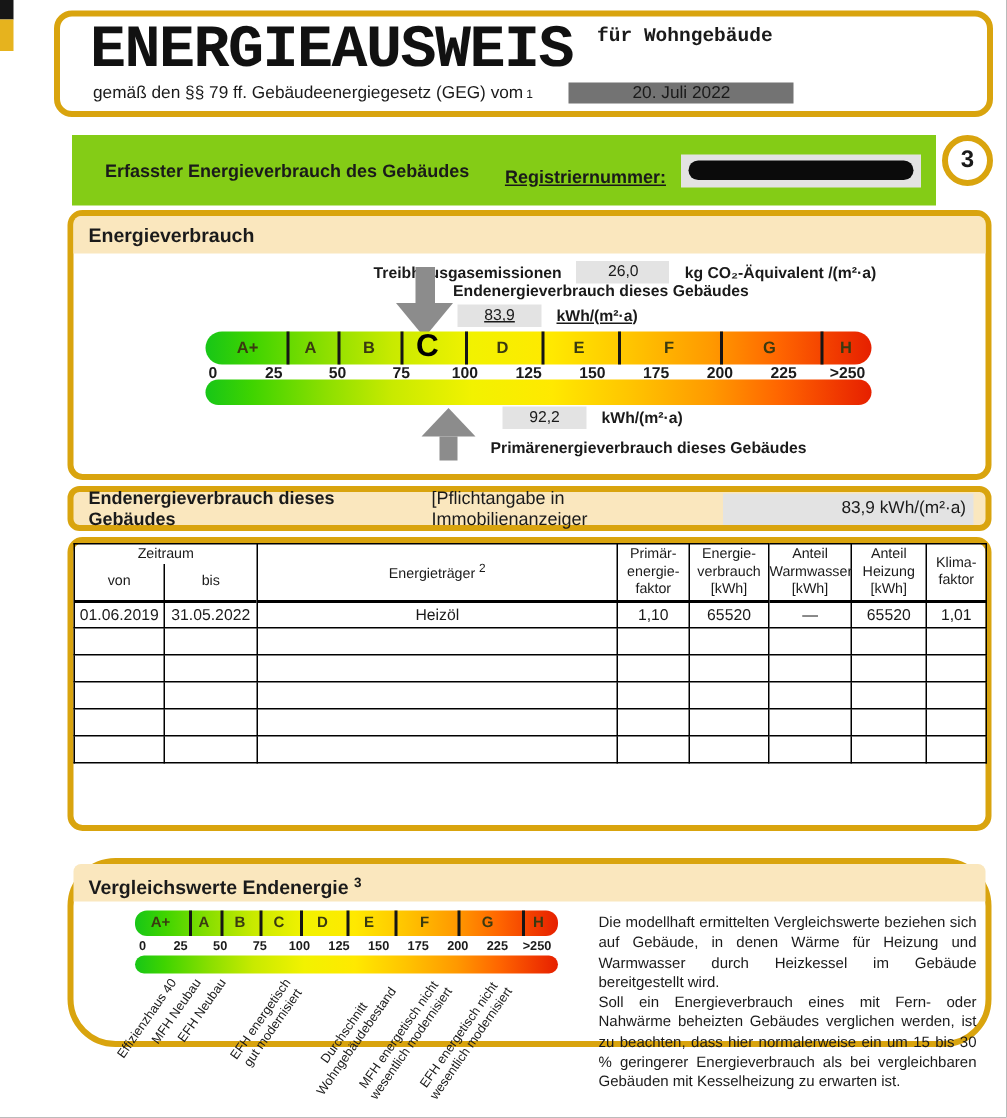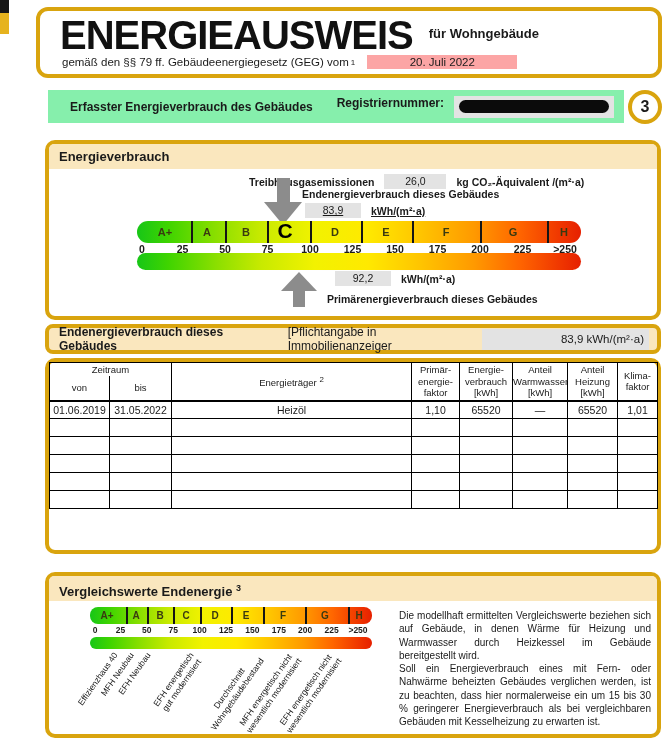--- a/index.html
+++ b/index.html
@@ -7,32 +7,32 @@
   body { font-family:"Liberation Sans", sans-serif; color:#1a1a1a; }
   .page { position:relative; width:671px; height:745px; background:#fff; overflow:hidden; margin:0 auto; }
 
   
   .artifact-dark { position:absolute; left:0; top:0; width:9px; height:13px; background:#161616; }
   .artifact-gold { position:absolute; left:0; top:13px; width:9px; height:21px; background:#E6B31E; }
 
   
   .title-box { position:absolute; left:36px; top:7px; width:626px; height:71px;
                border:4px solid #D9A40E; border-radius:12px; background:#fff; padding:5px 14px 4px 20px; }
-  .title-row { display:flex; align-items:center; }
+  .title-row { display:flex; align-items:flex-start;font-family:Liberation Mono, monospace; }
   .main-title { font-size:40px; font-weight:bold; letter-spacing:-1px; line-height:0.95; color:#111; }
   .title-suffix { font-size:13px; font-weight:bold; margin:0 0 4px 16px; white-space:nowrap; }
   .law-row { display:flex; align-items:center; font-size:11.5px; margin-top:1px; margin-left:2px; }
   .law-row sup { font-size:8px; margin-left:2px; }
-  .date-box { background:#fca5a5; width:150px; text-align:center; margin-left:12px; padding:1px 0; }
-
-  
-  .registry-bar { position:absolute; left:48px; top:90px; width:576px; height:33px; background:#86efac;
+  .date-box { background:#737373; width:150px; text-align:center; margin-left:24px; padding:1px 0; }
+
+  
+  .registry-bar { position:absolute; left:48px; top:90px; width:576px; height:47px; background:#84cc16;
                   display:flex; align-items:center; padding:0 10px 0 22px; }
   .registry-title { font-size:12px; font-weight:bold; }
-  .registry-group { margin-left:auto; display:flex; align-items:flex-start; }
+  .registry-group { margin-left:auto; display:flex; align-items:flex-end;text-decoration:underline; }
   .registry-label { font-size:12px; font-weight:bold; margin-right:10px; }
   .redact-box { width:160px; height:22px; background:#E3E3E3; display:flex; align-items:center; justify-content:center; }
   .redact-pill { width:150px; height:13px; background:#0b0b0b; border-radius:7px; }
   .page-badge { position:absolute; left:628px; top:90px; width:34px; height:34px; border:4px solid #D9A40E;
                 border-radius:50%; background:#fff; display:flex; align-items:center; justify-content:center;
                 font-size:16px; font-weight:bold; }
 
   
   .section { position:absolute; left:45px; width:616px; border:4px solid #D9A40E; border-radius:10px; background:#fff; }
   .section-header { background:#FAE7BE; height:25px; line-height:25px; padding-left:10px;
@@ -79,21 +79,21 @@
   .consump thead .top-th { border-bottom:2px solid #000; }
   .consump th.zeitraum { border-bottom:none; height:13px; }
   .consump th.sub { border-top:none; height:25px; border-bottom:2px solid #000; }
   .consump tbody td { height:18px; font-size:10.5px; }
   .pre { white-space:pre-line; }
   .checkbox-row { display:flex; align-items:center; height:18px; padding:0 0 2px 8px; }
   .checkbox { width:9px; height:9px; border:1.5px solid #000; margin-right:9px; }
   .checkbox-label { font-size:10px; }
 
   
-  .sec-comparison { top:572px; height:166px; }
+  .sec-comparison { top:572px; height:126px;border-radius:32px; }
   .comp-body { position:relative; height:130px; }
   .scale-sm { position:absolute; left:41px; top:6px; width:282px; }
   .band-top-sm { position:absolute; left:0; top:0; width:282px; height:17px; border-radius:8px; }
   .band-bottom-sm { position:absolute; left:0; top:30px; width:282px; height:12px; border-radius:6px; }
   .cls-letter-sm { position:absolute; top:3px; transform:translateX(-50%); font-size:10px; font-weight:bold; color:#3a3a10; }
   .divider-sm { position:absolute; top:0; width:1.5px; height:100%; background:#151515; }
   .ticks-sm { position:absolute; left:0; top:18px; width:282px; height:11px; }
   .tick-sm { position:absolute; transform:translateX(-50%); font-size:8.5px; font-weight:bold; white-space:nowrap; }
   .rlabels { position:absolute; left:0; top:44px; width:282px; height:86px; }
   .rlabel-anchor { position:absolute; top:0; width:0; height:0; }

